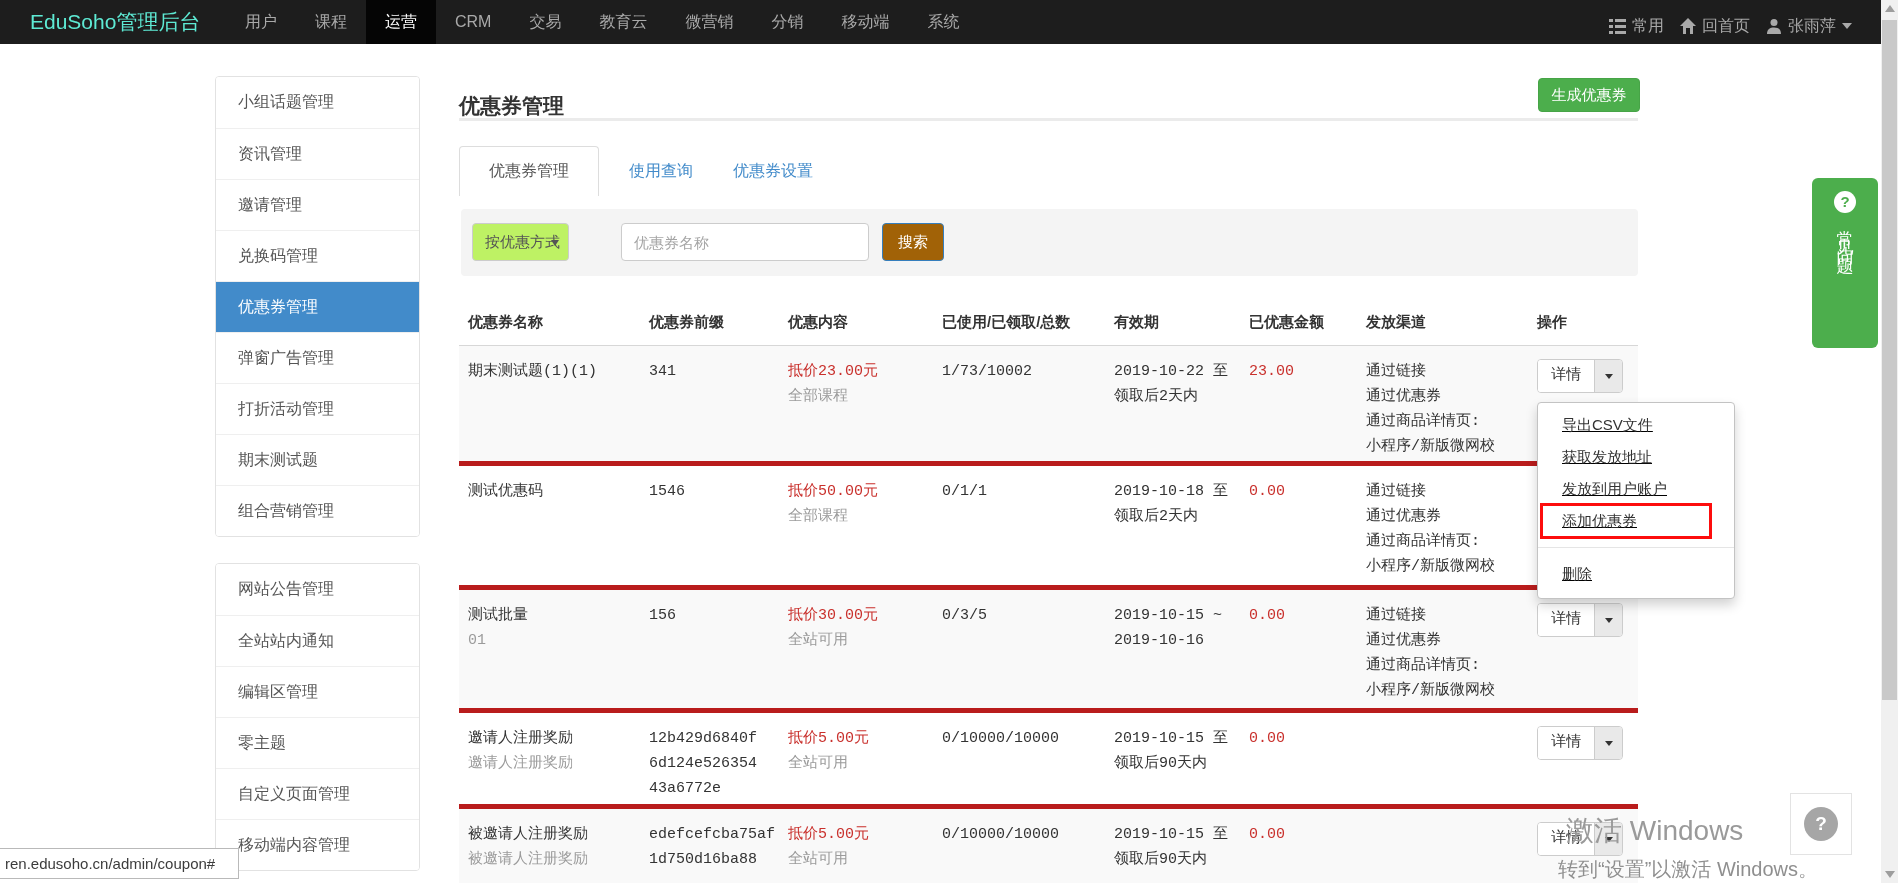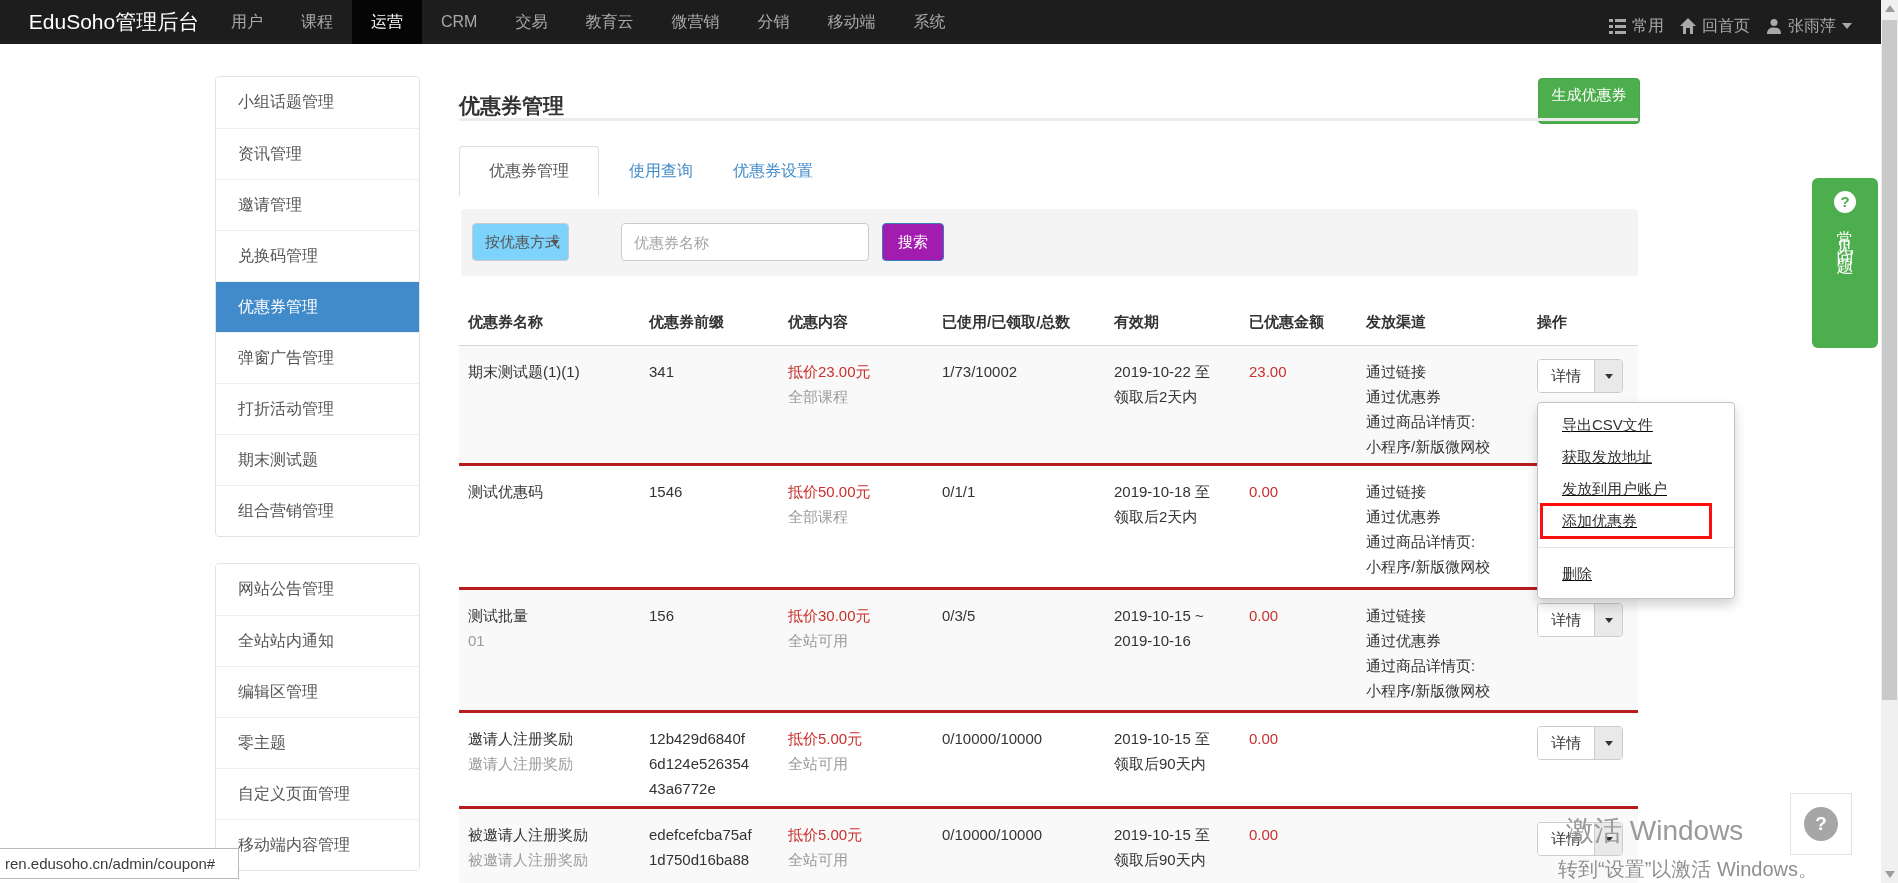--- a/index.html
+++ b/index.html
@@ -3,76 +3,76 @@
 <meta charset="utf-8">
 <style>
   * { margin:0; padding:0; box-sizing:border-box; }
   html,body { width:1898px; height:883px; overflow:hidden; background:#fff;
     font-family:"Liberation Sans","DejaVu Sans",sans-serif; }
   #app { position:relative; width:1898px; height:883px; background:#fff; }
 
   
   .navbar { position:absolute; left:0; top:0; width:1898px; height:44px;
     background:#1d1d1d; display:flex; align-items:stretch; color:#a9a9a9; z-index:10; }
-  .brand { margin-left:16px; font-size:21px; color:#ffffff; line-height:44px; width:196px; flex:none;text-align:center; }
+  .brand { margin-left:30px; font-size:21px; color:#5eead4; line-height:44px; width:196px; flex:none; }
   .nav-items { display:flex; height:44px; }
   .nav-item { padding:0 19px; line-height:44px; font-size:16px; cursor:pointer; color:#a9a9a9; }
   .nav-item.active { background:#050505; color:#fff; }
   .nav-right { margin-left:auto; margin-right:46px; display:flex; align-items:flex-end; gap:16px; font-size:16px;margin-top:48px; }
   .nav-right-item { display:flex; align-items:center; gap:6px; cursor:pointer; line-height:44px; }
   .nav-right-item svg { display:block; }
   .caret-down { width:0; height:0; border:5px solid transparent; border-top:6px solid #a9a9a9; margin-top:5px; }
 
   
   .side-panel { position:absolute; left:215px; width:205px; background:#fff;
     border:1px solid #e2e2e2; border-radius:4px; overflow:hidden; }
   .panel-1 { top:76px; }
   .panel-2 { top:563px; }
   .side-item { height:51px; line-height:50px; padding-left:22px; font-size:16px;
     color:#555; border-top:1px solid #efefef; cursor:pointer; background:#fff; }
   .side-item:first-child { border-top:none; }
   .side-item.active { background:#428bca; color:#fff; }
 
   
   .page-title { position:absolute; left:459px; top:92px; font-size:21px; color:#333; }
-  .gen-btn { position:absolute; left:1538px; top:78px; width:102px; height:46px;
+  .gen-btn { position:absolute; left:1538px; top:78px; width:102px; height:34px;
     background:#4cae4c; border:1px solid #47a447; border-radius:4px; color:#fff;
     font-size:15px; line-height:32px; text-align:center; cursor:pointer; }
   .title-divider { position:absolute; left:459px; top:118px; width:1179px; height:3px; background:#ebebeb; }
 
   
   .tabs { position:absolute; left:459px; top:146px; display:flex; align-items:center; }
   .tab-active { border:1px solid #ddd; border-bottom:none; border-radius:4px 4px 0 0;
     background:#fff; padding:0 29px; height:50px; line-height:48px; font-size:16px; color:#555; cursor:default; }
   .tab-link { margin-left:30px; color:#428bca; font-size:16px; cursor:pointer; line-height:48px; }
   .tab-link + .tab-link { margin-left:40px; }
 
   
   .search-bar { position:absolute; left:461px; top:209px; width:1177px; height:67px;
     background:#f4f4f4; border-radius:4px; }
   .filter-select { position:absolute; left:11px; top:14px; width:97px; height:38px;
-    background:#7dd3fc; border:1px solid #ccc; border-radius:4px; font-size:15px; color:#555;
+    background:#bef264; border:1px solid #ccc; border-radius:4px; font-size:15px; color:#555;
     line-height:36px; padding-left:12px; cursor:pointer; }
   .filter-select .sel-caret { position:absolute; right:9px; top:16px; width:0; height:0;
     border:4px solid transparent; border-top:6px solid #555; }
   .search-input { position:absolute; left:160px; top:14px; width:248px; height:38px;
     border:1px solid #ccc; border-radius:4px; font-size:15px; color:#333; padding-left:12px;
     font-family:"Liberation Sans","DejaVu Sans",sans-serif; outline:none; }
   .search-input::placeholder { color:#a5a5a5; }
   .search-btn { position:absolute; left:421px; top:14px; width:62px; height:38px;
-    background:#a21caf; border:1px solid #357ebd; border-radius:4px; color:#fff;
+    background:#a16207; border:1px solid #357ebd; border-radius:4px; color:#fff;
     font-size:15px; line-height:36px; text-align:center; cursor:pointer; }
 
   
   .coupon-table { position:absolute; left:459px; top:300px; width:1179px; }
   .grid-row { display:grid; grid-template-columns:181px 139px 154px 172px 135px 117px 171px auto; }
   .thead { height:46px; align-items:center; font-weight:bold; color:#333; font-size:15px;
     border-bottom:1px solid #d7d7d7; }
   .thead > div { padding-left:9px; }
-  .trow { position:relative; border-bottom:3px solid #b91c1c; }
+  .trow { position:relative; border-bottom:5px solid #b91c1c;font-family:Liberation Mono, monospace; }
   .trow.stripe { background:#f9f9f9; }
   .td { padding:13px 8px 0 9px; font-size:15px; line-height:25px; color:#333; }
   .pre { white-space:pre-line; }
   .sub { color:#9b9b9b; }
   .red { color:#c9302c; }
 
   .detail-btn { position:absolute; left:1078px; top:13px; width:86px; height:34px;
     border:1px solid #ccc; border-radius:4px; display:flex; overflow:hidden; background:#fff; cursor:pointer; }
   .detail-main { width:57px; text-align:center; line-height:32px; font-size:15px; color:#333; background:#fff; }
   .detail-caret { width:28px; background:#e9e9e9; border-left:1px solid #ccc;

